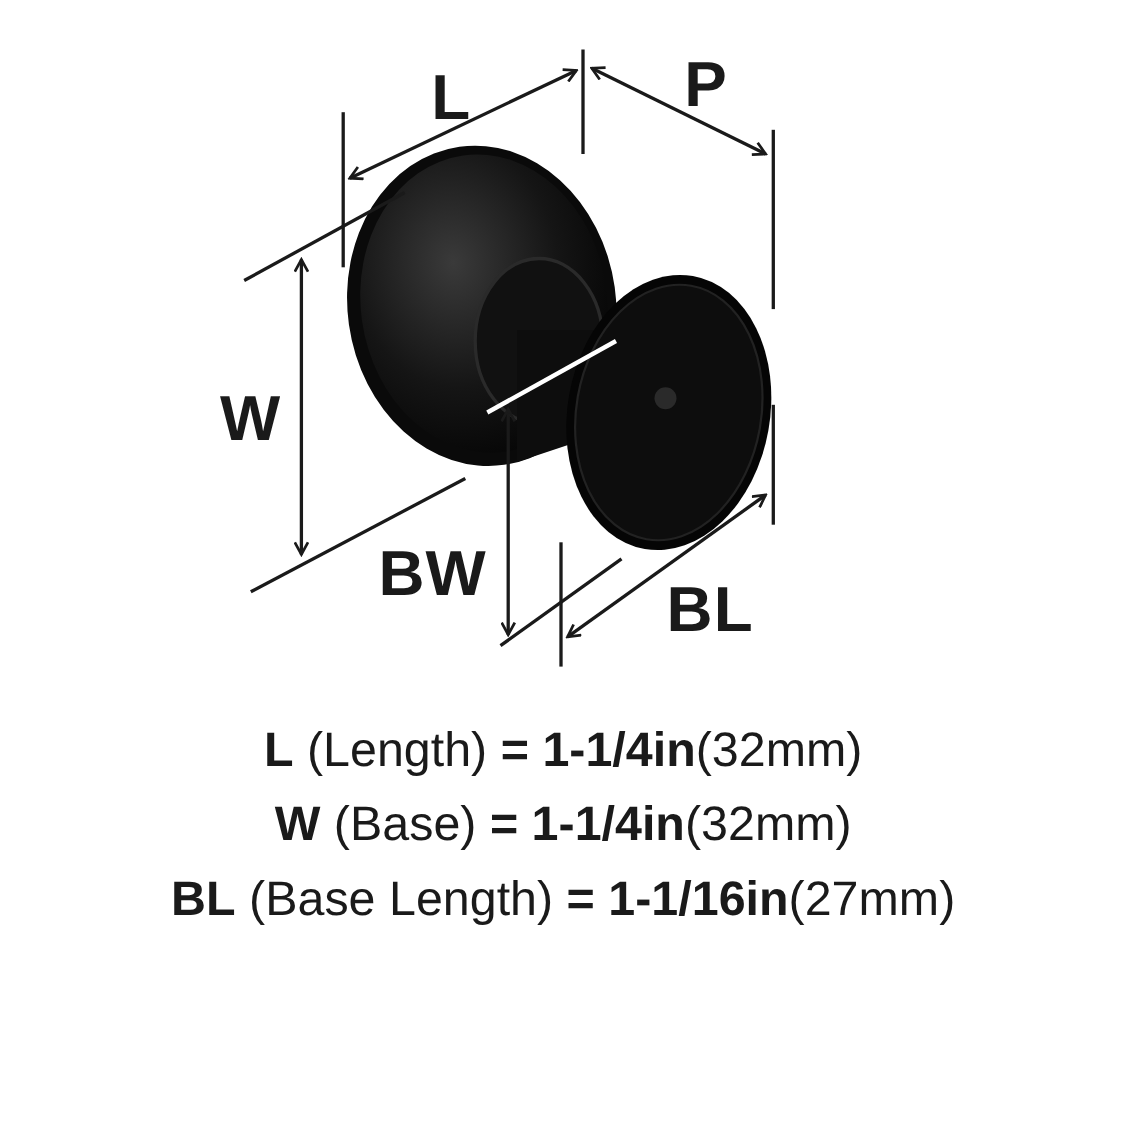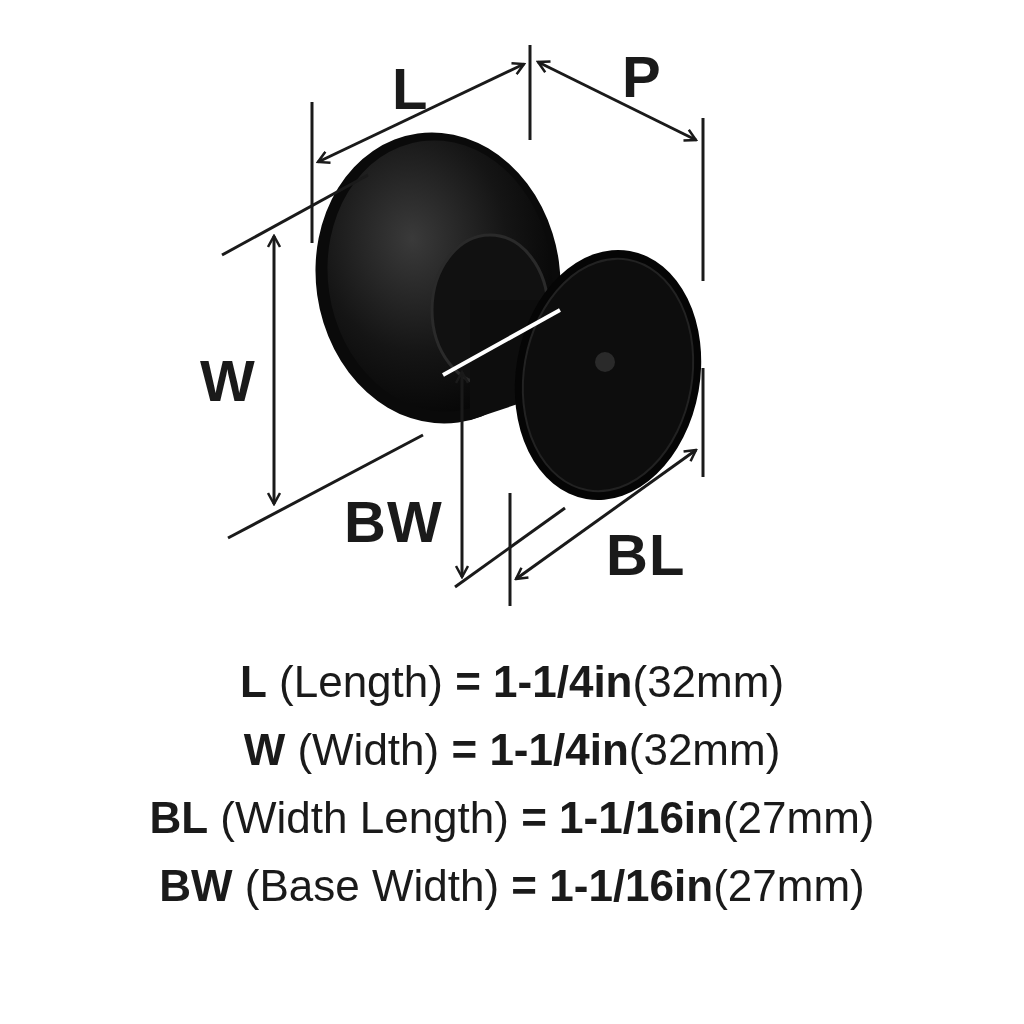--- a/index.html
+++ b/index.html
@@ -77,29 +77,23 @@
 
 <div id="specs">
   <div class="spec-row">
     <span class="code">L</span>
     <span class="name">(Length)</span>
     <span class="eq">=</span>
     <span class="imp">1-1/4in</span><span class="met">(32mm)</span>
   </div>
   <div class="spec-row">
     <span class="code">W</span>
-    <span class="name">(Width)</span>
+    <span class="name">(Base)</span>
     <span class="eq">=</span>
     <span class="imp">1-1/4in</span><span class="met">(32mm)</span>
   </div>
   <div class="spec-row">
     <span class="code">BL</span>
-    <span class="name">(Width Length)</span>
-    <span class="eq">=</span>
-    <span class="imp">1-1/16in</span><span class="met">(27mm)</span>
-  </div>
-  <div class="spec-row">
-    <span class="code">BW</span>
-    <span class="name">(Base Width)</span>
+    <span class="name">(Base Length)</span>
     <span class="eq">=</span>
     <span class="imp">1-1/16in</span><span class="met">(27mm)</span>
   </div>
 </div>
 
 </body></html>

